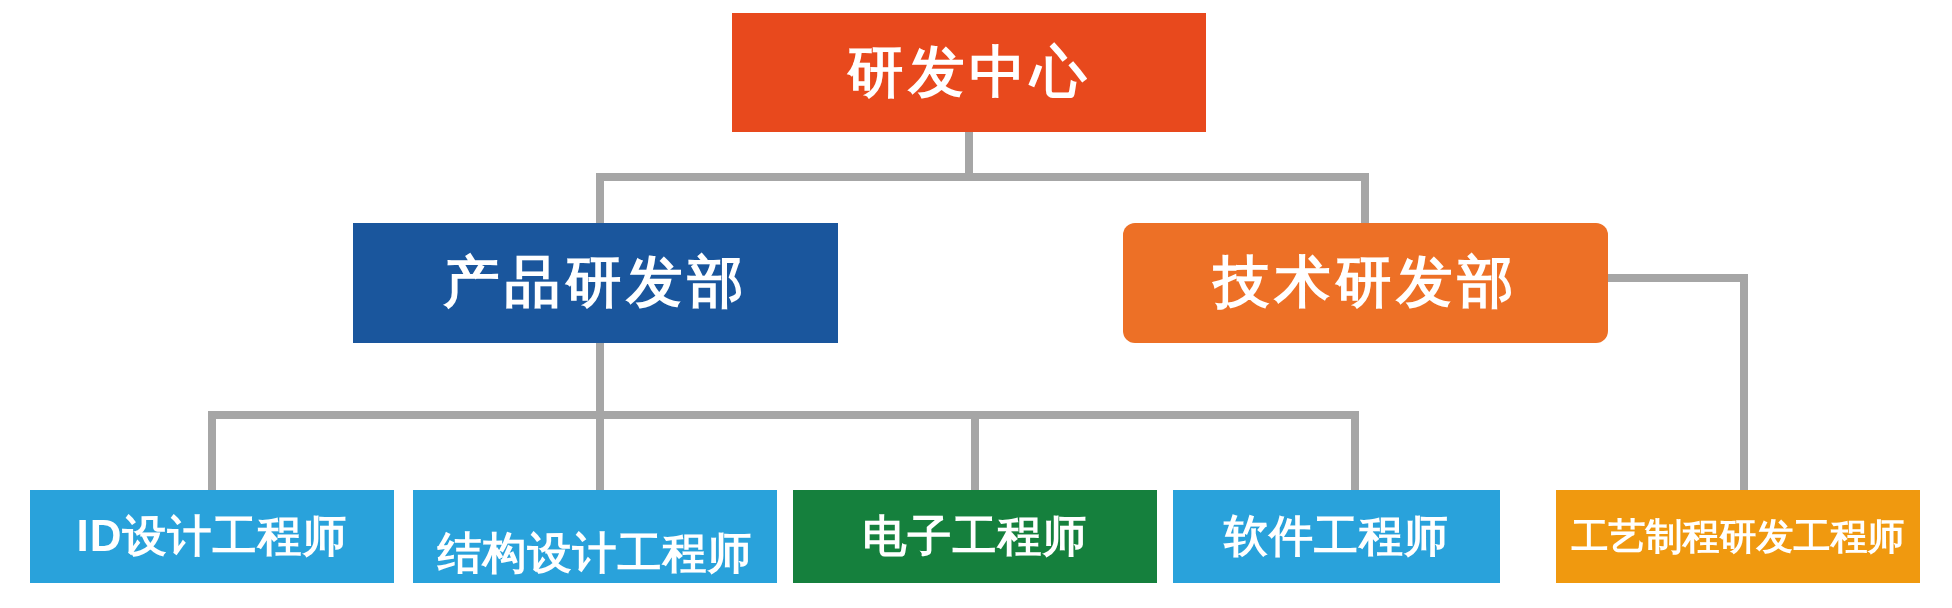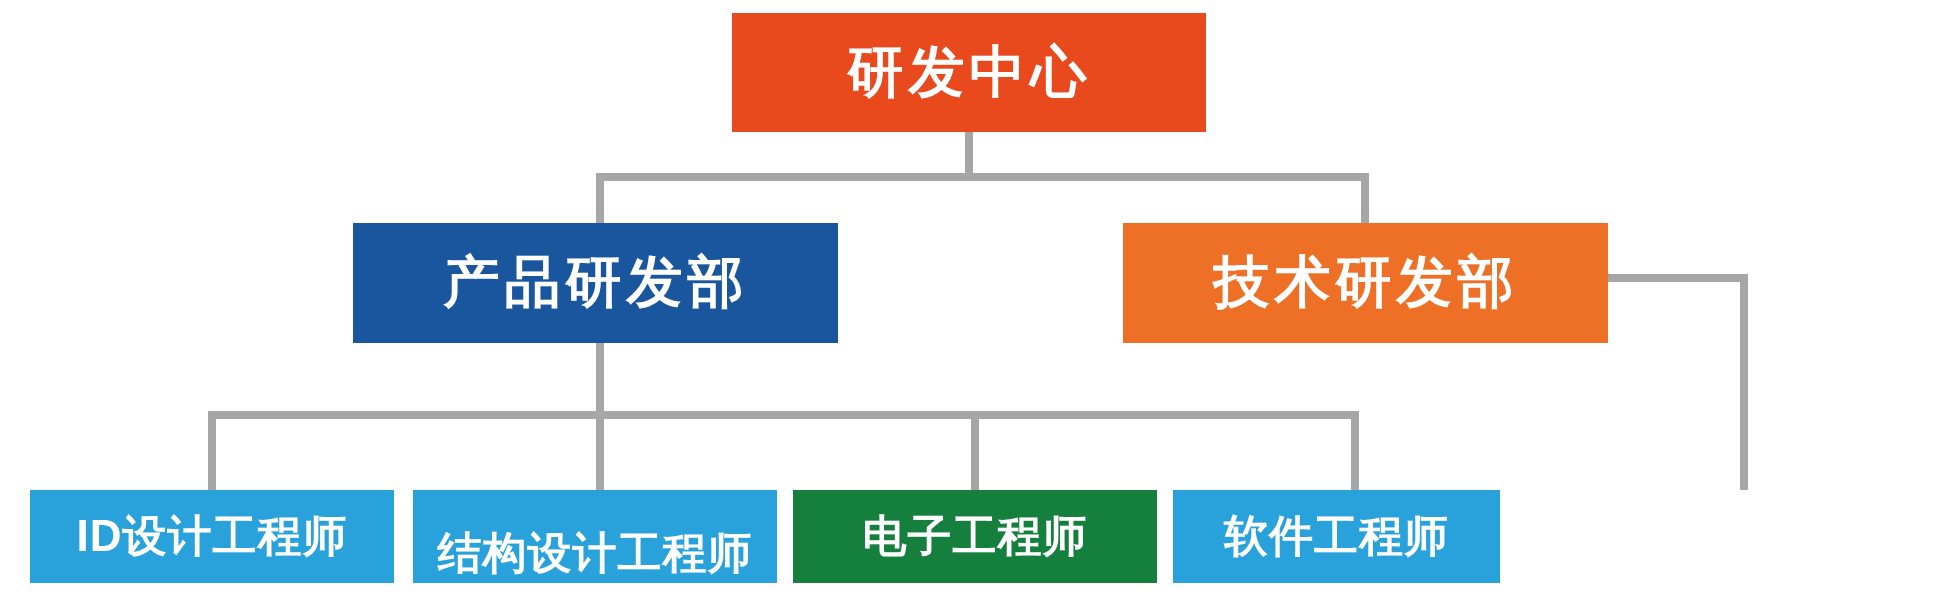--- a/index.html
+++ b/index.html
@@ -35,21 +35,21 @@
     font-size: 44px;
     letter-spacing: 1px;
   }
   .conn {
     position: absolute;
   }
 
   
   #node-root        { left: 732px;  top: 13px;  width: 474px; height: 119px; }
   #node-product     { left: 353px;  top: 223px; width: 485px; height: 120px; }
-  #node-tech        { left: 1123px; top: 223px; width: 485px; height: 120px; }
+  #node-tech        { left: 1123px; top: 223px; width: 485px; height: 120px; border-radius: 12px; }
   #node-id-design   { left: 30px;   top: 490px; width: 364px; height: 93px; }
   #node-structure   { left: 413px;  top: 490px; width: 364px; height: 93px; align-items: flex-end; }
   #node-electronics { left: 793px;  top: 490px; width: 364px; height: 93px; }
   #node-software    { left: 1173px; top: 490px; width: 327px; height: 93px; }
   #node-process     { left: 1556px; top: 490px; width: 364px; height: 93px; font-size: 37px; letter-spacing: 0; }
 
   
   #conn-root-stub    { left: 965px;  top: 132px; width: 8px;    height: 49px; }
   #conn-top-h        { left: 596px;  top: 173px; width: 773px;  height: 8px; }
   #conn-top-left-v   { left: 596px;  top: 173px; width: 8px;    height: 50px; }
@@ -95,14 +95,17 @@
   </div>
   <div class="node lvl3" id="node-structure" style="background-color: rgb(41, 162, 219);">
     <span>结构设计工程师</span>
   </div>
   <div class="node lvl3" id="node-electronics" style="background-color: #15803d;">
     <span>电子工程师</span>
   </div>
   <div class="node lvl3" id="node-software" style="background-color: rgb(41, 162, 219);">
     <span>软件工程师</span>
   </div>
+  <div class="node lvl3" id="node-process" style="background-color: rgb(240, 153, 15);">
+    <span>工艺制程研发工程师</span>
+  </div>
 
 </div>
 
 </body></html>

